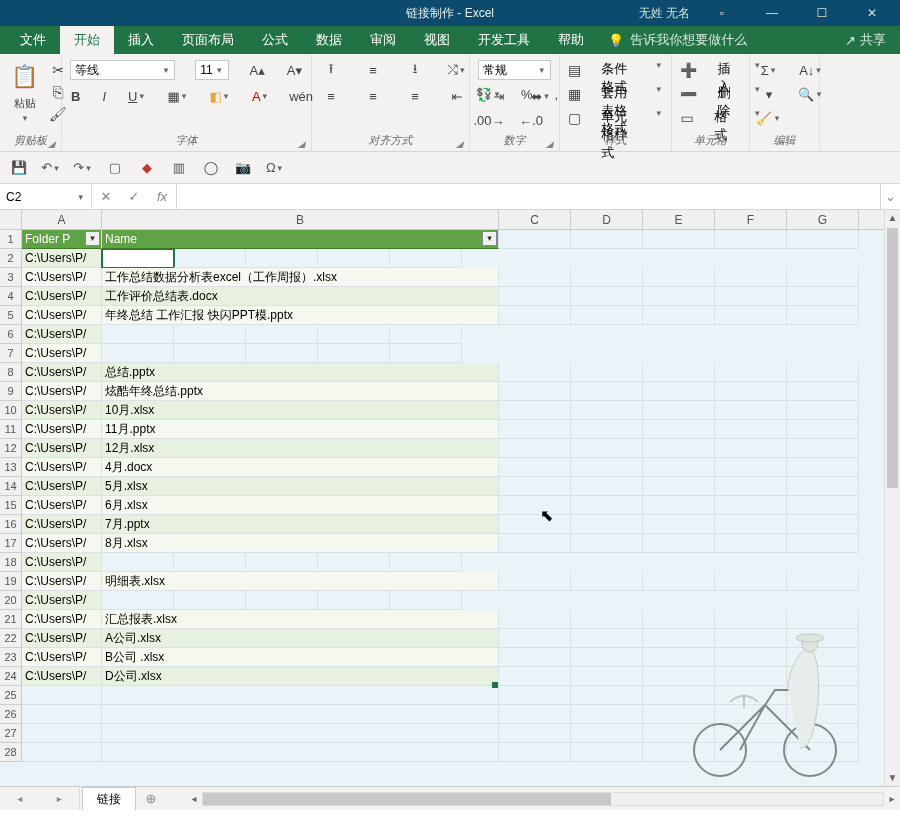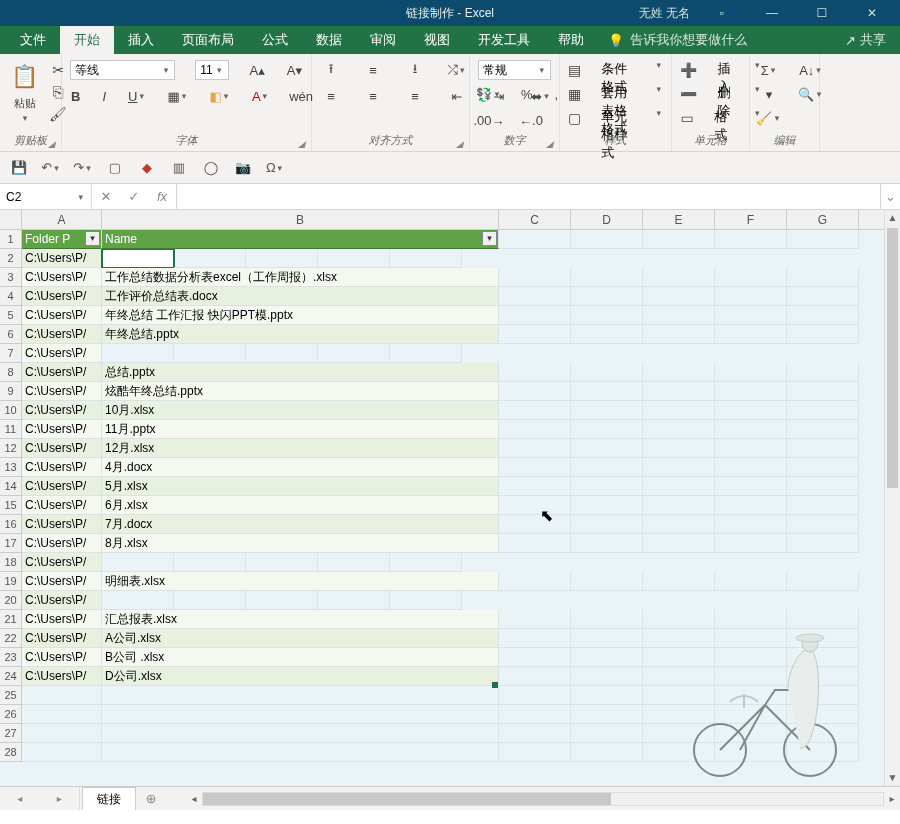--- a/index.html
+++ b/index.html
@@ -355,21 +355,20 @@
         <div class="c tc" style="width:397px">年终总结 工作汇报 快闪PPT模.pptx</div>
         <div class="c" style="width:72px"></div>
         <div class="c" style="width:72px"></div>
         <div class="c" style="width:72px"></div>
         <div class="c" style="width:72px"></div>
         <div class="c" style="width:72px"></div>
       </div>
       <div class="r band0">
         <div class="rh">6</div>
         <div class="c tc" style="width:80px">C:\Users\P/</div>
-        <div class="c tc" style="width:397px">年终总结.pptx</div>
         <div class="c" style="width:72px"></div>
         <div class="c" style="width:72px"></div>
         <div class="c" style="width:72px"></div>
         <div class="c" style="width:72px"></div>
         <div class="c" style="width:72px"></div>
       </div>
       <div class="r band1">
         <div class="rh">7</div>
         <div class="c tc" style="width:80px">C:\Users\P/</div>
         <div class="c" style="width:72px"></div>
@@ -454,21 +453,21 @@
         <div class="c tc" style="width:397px">6月.xlsx</div>
         <div class="c" style="width:72px"></div>
         <div class="c" style="width:72px"></div>
         <div class="c" style="width:72px"></div>
         <div class="c" style="width:72px"></div>
         <div class="c" style="width:72px"></div>
       </div>
       <div class="r band0">
         <div class="rh">16</div>
         <div class="c tc" style="width:80px">C:\Users\P/</div>
-        <div class="c tc" style="width:397px">7月.docx</div>
+        <div class="c tc" style="width:397px">7月.pptx</div>
         <div class="c" style="width:72px"></div>
         <div class="c" style="width:72px"></div>
         <div class="c" style="width:72px"></div>
         <div class="c" style="width:72px"></div>
         <div class="c" style="width:72px"></div>
       </div>
       <div class="r band1">
         <div class="rh">17</div>
         <div class="c tc" style="width:80px">C:\Users\P/</div>
         <div class="c tc" style="width:397px">8月.xlsx</div>

